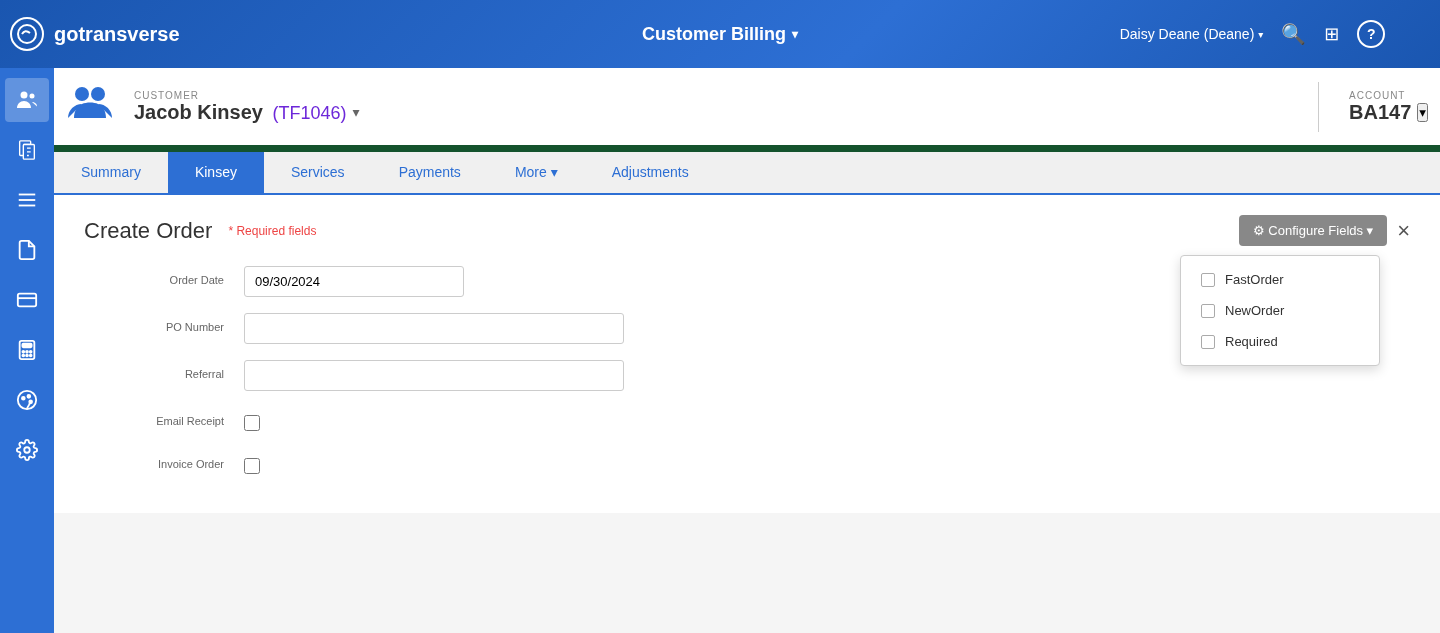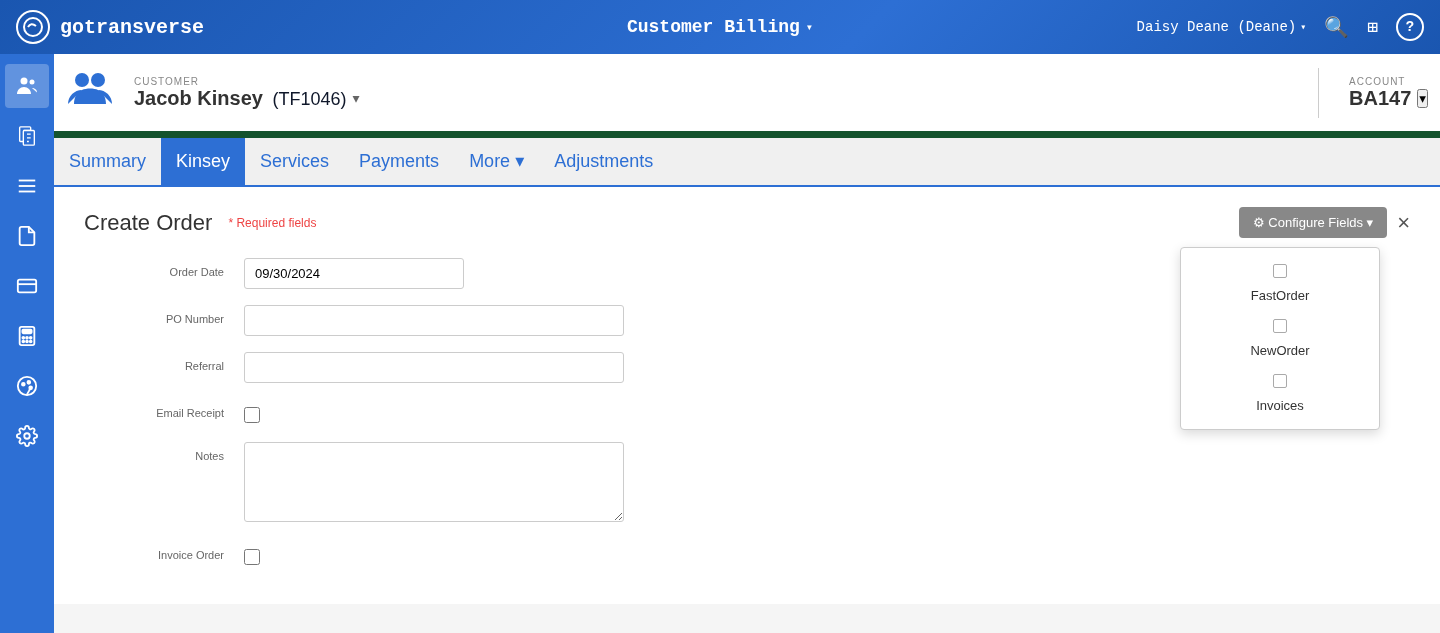--- a/index.html
+++ b/index.html
@@ -1,26 +1,25 @@
 <!DOCTYPE html>
 <html><head>
   <meta charset="utf-8">
   <style>
     * { box-sizing: border-box; margin: 0; padding: 0; }
     body { font-family: Arial, sans-serif; font-size: 14px; background: #f5f5f5; }
 
     
     .top-nav {
       background: linear-gradient(135deg, #1a56b0 0%, #2d6fd4 60%, #1a56b0 100%);
-      height: 54px;
-      display: flex;
-      align-items: center;
-      padding: 0 16px;
-      color: white;
-      font-family: Liberation Mono, monospace;
+      height: 68px;
+      display: flex;
+      align-items: center;
+      padding: 0 10px;
+      color: white;
     }
     .top-nav-logo {
       display: flex;
       align-items: center;
       gap: 10px;
       font-size: 20px;
       font-weight: bold;
       color: white;
       flex: 1;
     }
@@ -41,21 +40,21 @@
       font-weight: 600;
       display: flex;
       align-items: center;
       justify-content: center;
       gap: 6px;
     }
     .top-nav-right {
       flex: 1;
       display: flex;
       align-items: center;
-      justify-content: flex-end;
+      justify-content: center;
       gap: 18px;
       font-size: 14px;
     }
     .top-nav-right .user-name {
       display: flex;
       align-items: center;
       gap: 4px;
     }
     .nav-icon {
       cursor: pointer;
@@ -124,27 +123,27 @@
     .account-label { font-size: 10px; color: #888; text-transform: uppercase; letter-spacing: 1px; }
     .account-id { font-size: 20px; font-weight: bold; color: #333; display: flex; align-items: center; gap: 6px; }
 
     
     .tabs {
       background: #f0f0f0;
       display: flex;
       border-bottom: 2px solid #2d6fd4;
     }
     .tab {
-      padding: 12px 15px;
+      padding: 12px 27px;
       cursor: pointer;
       color: #2d6fd4;
       font-weight: 500;
       border: none;
       background: none;
-      font-size: 18px;
+      font-size: 14px;
       border-bottom: 3px solid transparent;
       margin-bottom: -2px;
     }
     .tab.active {
       background: #2d6fd4;
       color: white;
       border-bottom: 3px solid #2d6fd4;
     }
 
     
@@ -236,21 +235,20 @@
       padding: 8px 0;
     }
     .dropdown-item {
       display: flex;
       align-items: center;
       gap: 10px;
       padding: 8px 20px;
       cursor: pointer;
       font-size: 13px;
       color: #333;
-      flex-direction: column;
     }
     .dropdown-checkbox {
       width: 14px;
       height: 14px;
       border: 1px solid #aaa;
       border-radius: 2px;
       background: white;
     }
   </style>
 </head>
@@ -358,21 +356,21 @@
           <circle cx="32" cy="14" r="7"></circle>
           <path d="M46 38c0-7.7-6.3-14-14-14"></path>
           <path d="M16 24c4.4-2 12-2 16 0 4 1.5 8 6 8 14H8c0-8 4-12.5 8-14z"></path>
         </svg>
       </div>
       <div class="customer-info">
         <div class="customer-label">CUSTOMER</div>
         <div class="customer-name">
           <span>
             <span>Jacob Kinsey</span>
-            <span style="color:#0f172a; font-weight:normal; font-size:18px; margin-left:4px;">(TF1046)</span>
+            <span style="color:#6d28d9; font-weight:normal; font-size:18px; margin-left:4px;">(TF1046)</span>
           </span>
           <button class="caret-btn">▾</button>
         </div>
       </div>
       <div class="divider-v"></div>
       <div class="account-info">
         <div class="account-label">ACCOUNT</div>
         <div class="account-id">
           <span>BA147</span>
           <button class="caret-btn">▾</button>
@@ -422,43 +420,37 @@
         </div>
       </div>
 
       <div class="form-row">
         <div class="form-label">Email Receipt</div>
         <div class="form-field">
           <input type="checkbox" class="form-checkbox" style="">
         </div>
       </div>
 
-      <div class="form-row">
-        <div class="form-label">Notes</div>
-        <div class="form-field">
-          <textarea class="form-input" style=""></textarea>
-        </div>
-      </div>
 
       <div class="form-row">
         <div class="form-label">Invoice Order</div>
         <div class="form-field">
           <input type="checkbox" class="form-checkbox" style="">
         </div>
       </div>
 
       <div class="dropdown-overlay">
         <div class="dropdown-item">
           <div class="dropdown-checkbox"></div>
           <span>FastOrder</span>
         </div>
         <div class="dropdown-item">
           <div class="dropdown-checkbox"></div>
           <span>NewOrder</span>
         </div>
         <div class="dropdown-item">
           <div class="dropdown-checkbox"></div>
-          <span>Invoices</span>
+          <span>Required</span>
         </div>
       </div>
     </div>
   </main>
 </div>
 
 </body></html>

